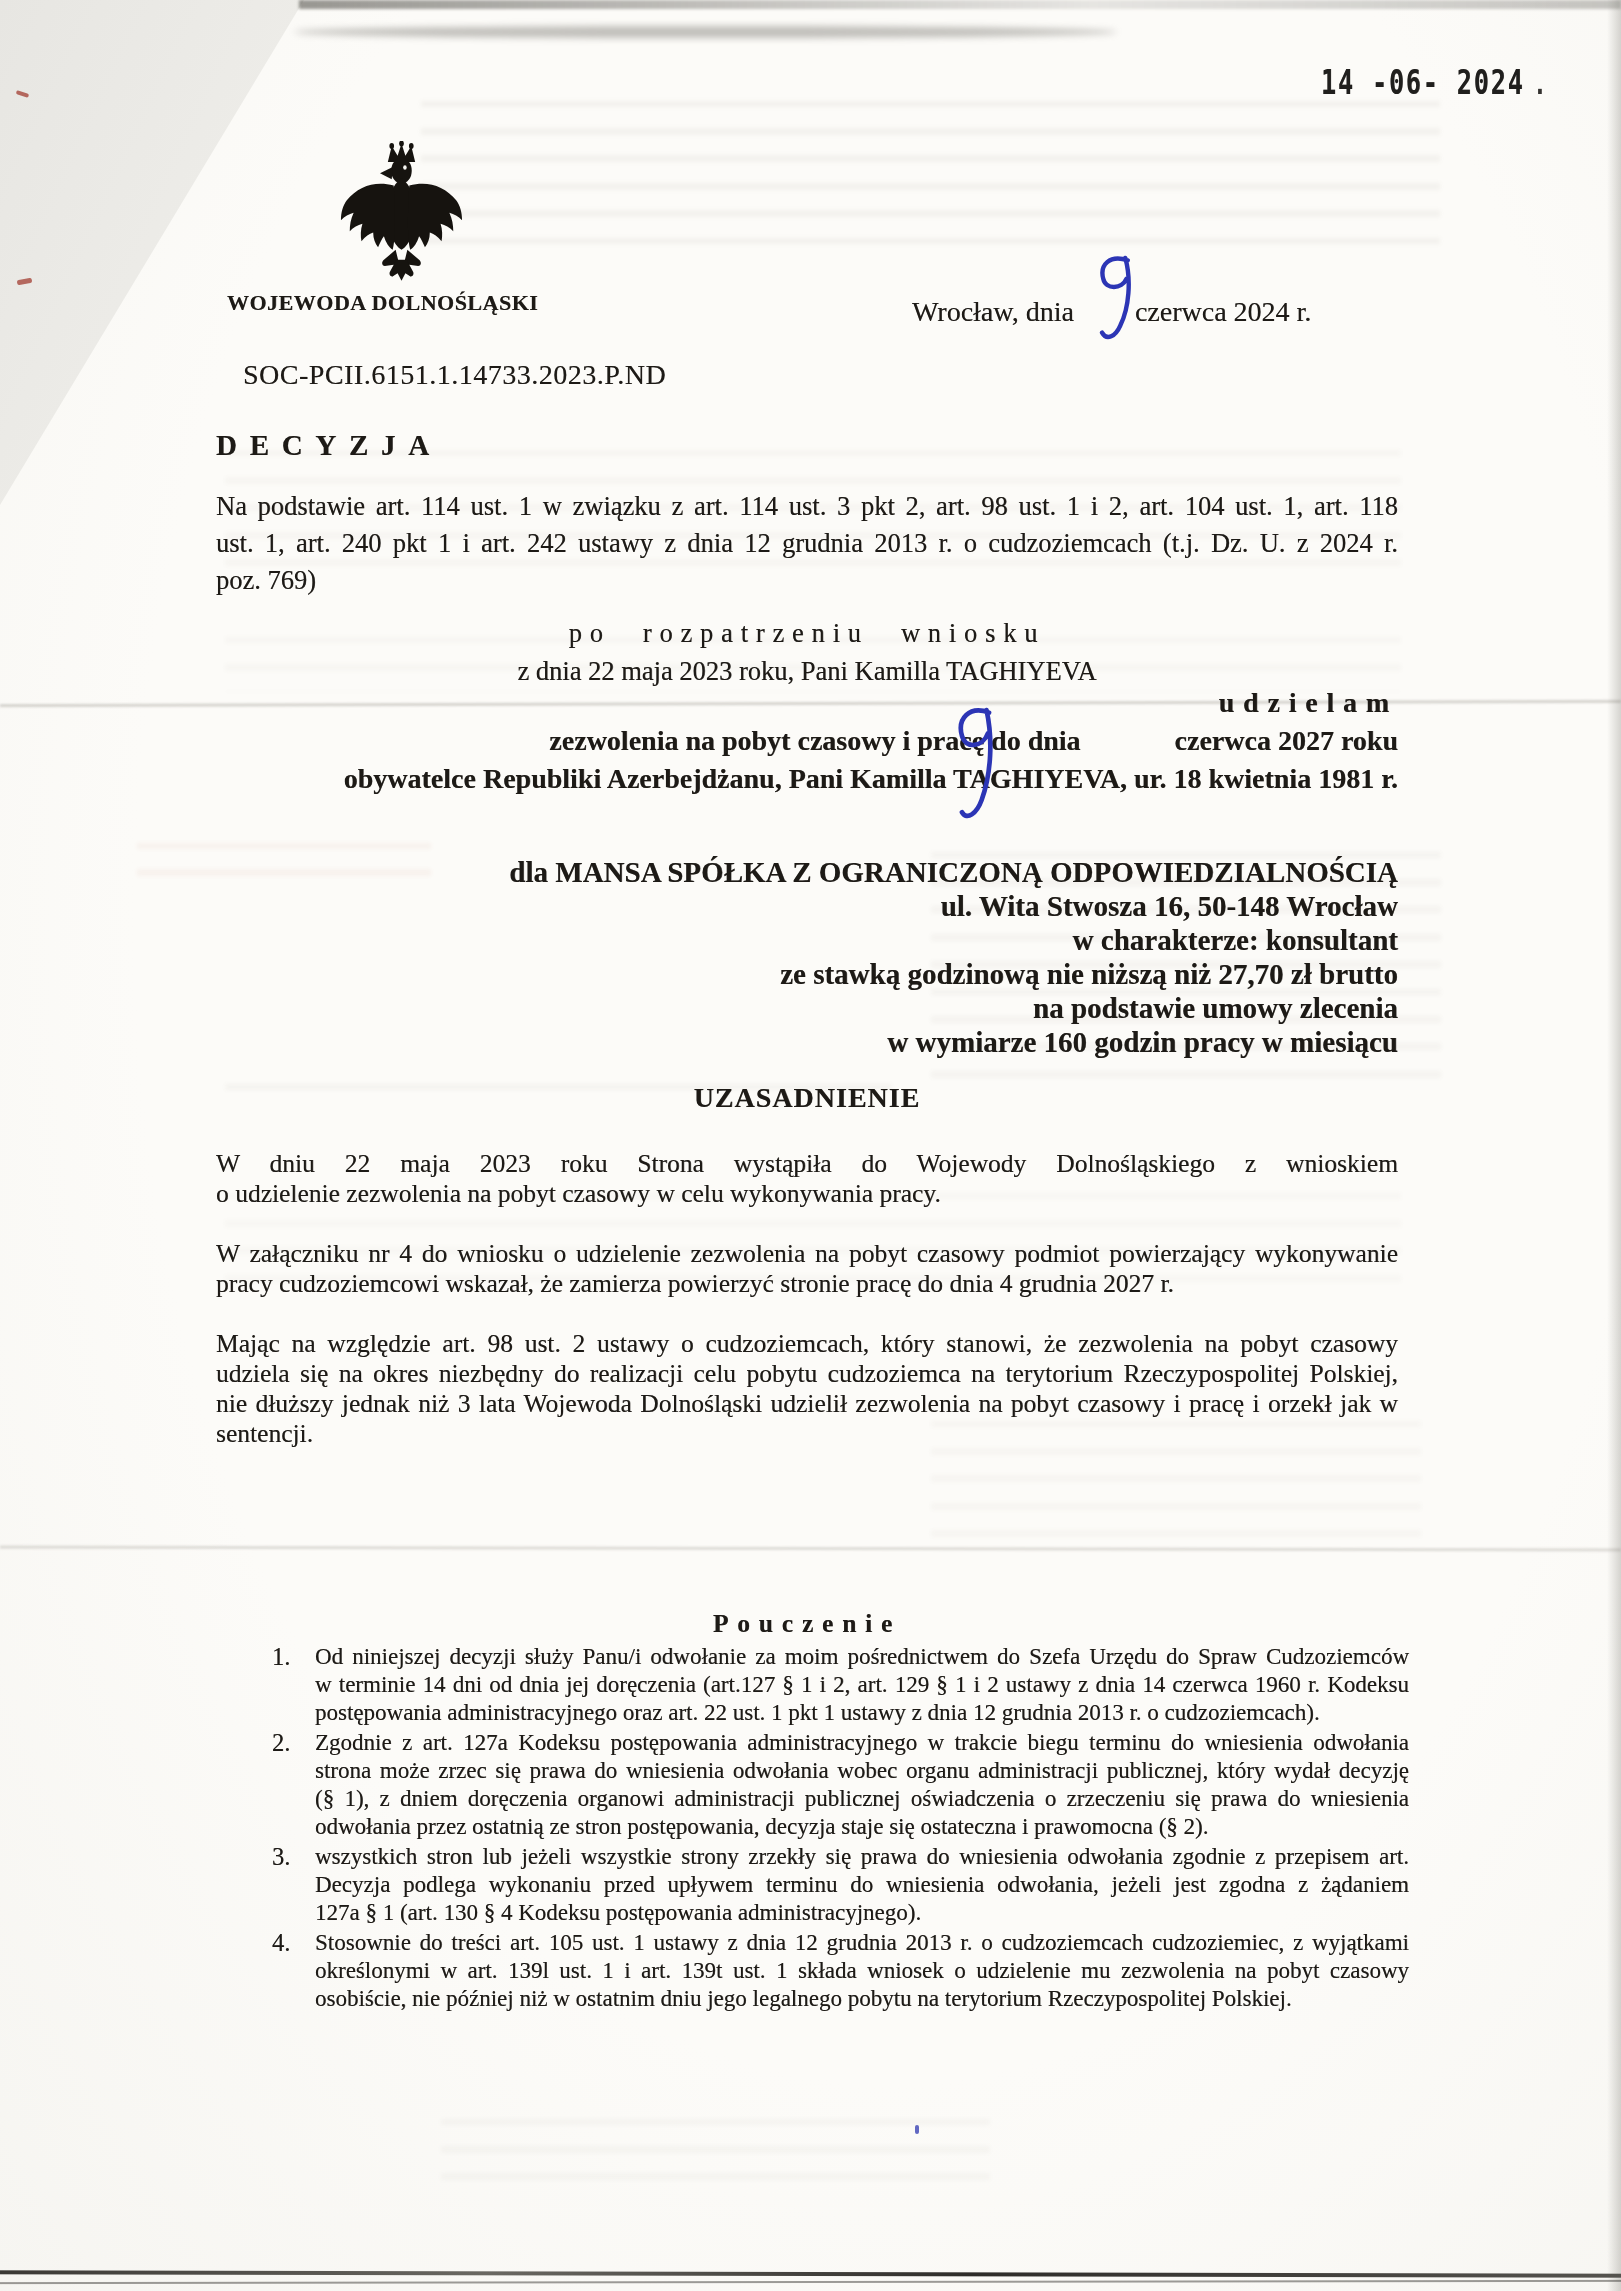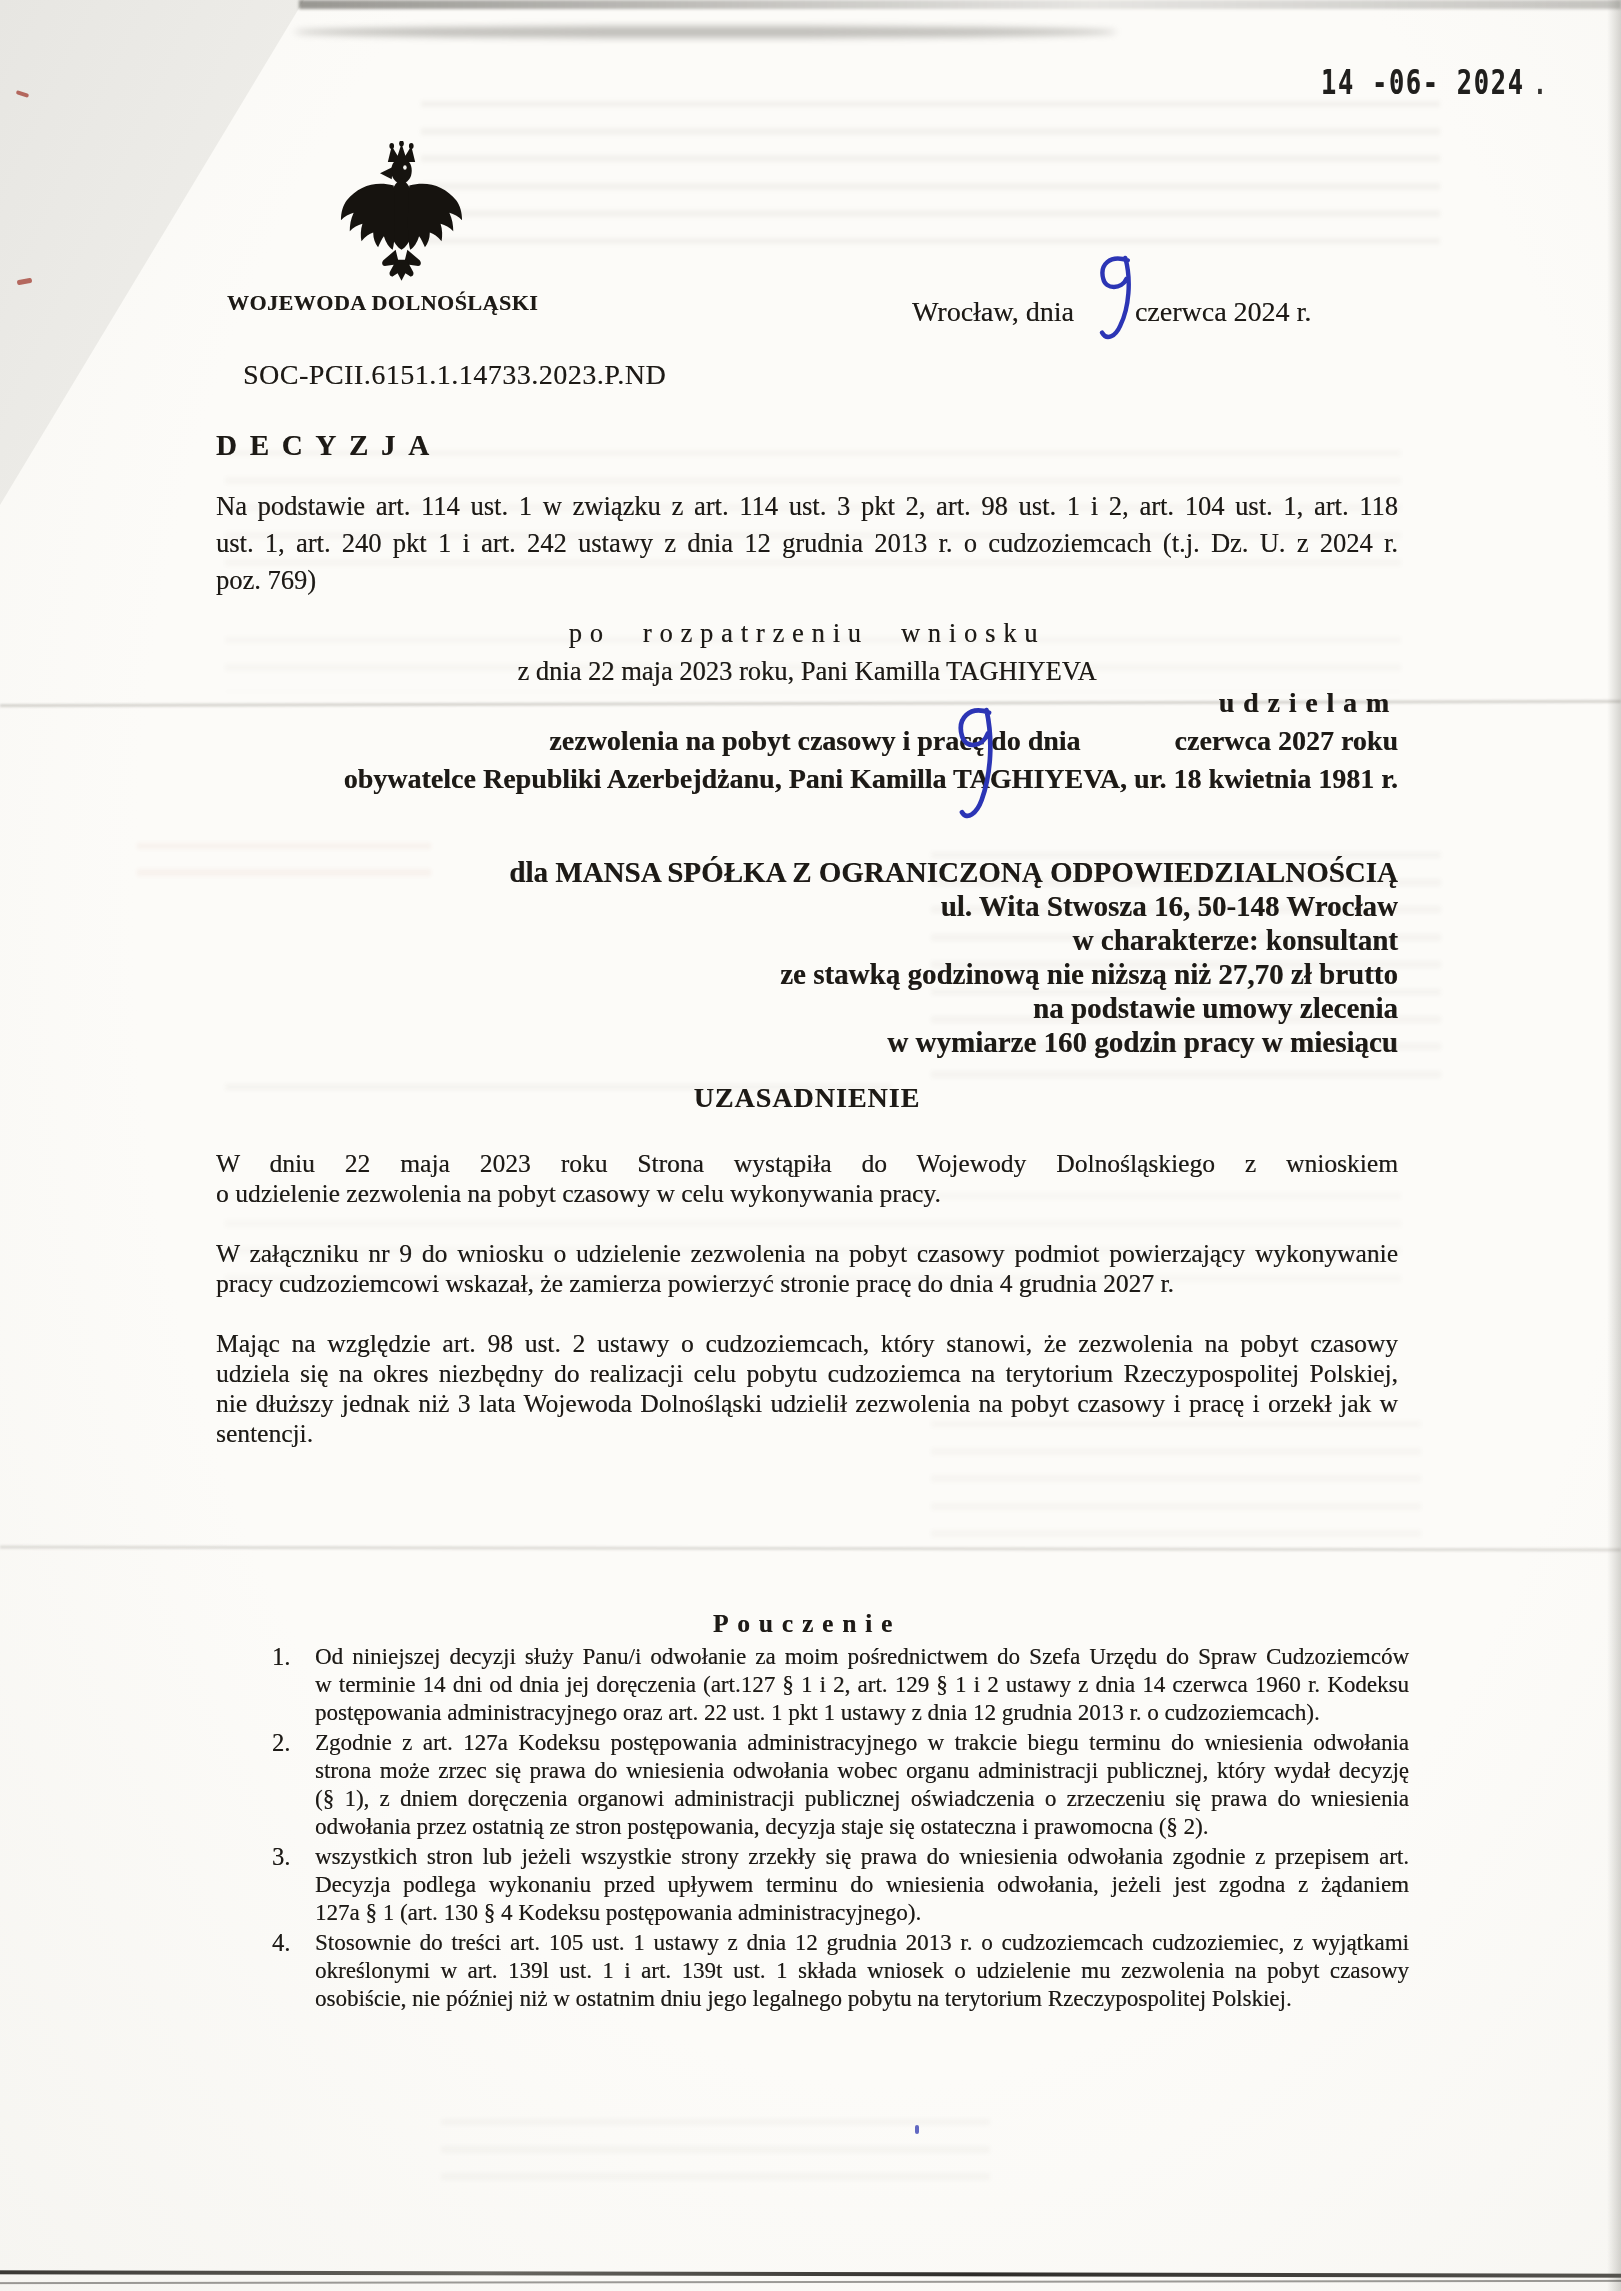--- a/index.html
+++ b/index.html
@@ -187,21 +187,21 @@
   </div>
 
   <div class="block uzas-head txt">UZASADNIENIE</div>
 
   <div class="block paras">
     <div class="jpar txt">
       <div>W dniu 22 maja 2023 roku Strona wystąpiła do Wojewody Dolnośląskiego z wnioskiem</div>
       <div>o udzielenie zezwolenia na pobyt czasowy w celu wykonywania pracy.</div>
     </div>
     <div class="jpar txt">
-      <div>W załączniku nr 9 do wniosku o udzielenie zezwolenia na pobyt czasowy podmiot powierzający wykonywanie</div>
+      <div>W załączniku nr 4 do wniosku o udzielenie zezwolenia na pobyt czasowy podmiot powierzający wykonywanie</div>
       <div>pracy cudzoziemcowi wskazał, że zamierza powierzyć stronie pracę do dnia 4 grudnia 2027 r.</div>
     </div>
     <div class="jpar txt">
       <div>Mając na względzie art. 98 ust. 2 ustawy o cudzoziemcach, który stanowi, że zezwolenia na pobyt czasowy</div>
       <div>udziela się na okres niezbędny do realizacji celu pobytu cudzoziemca na terytorium Rzeczypospolitej Polskiej,</div>
       <div>nie dłuższy jednak niż 3 lata Wojewoda Dolnośląski udzielił zezwolenia na pobyt czasowy i pracę i orzekł jak w</div>
       <div>sentencji.</div>
     </div>
   </div>
 

